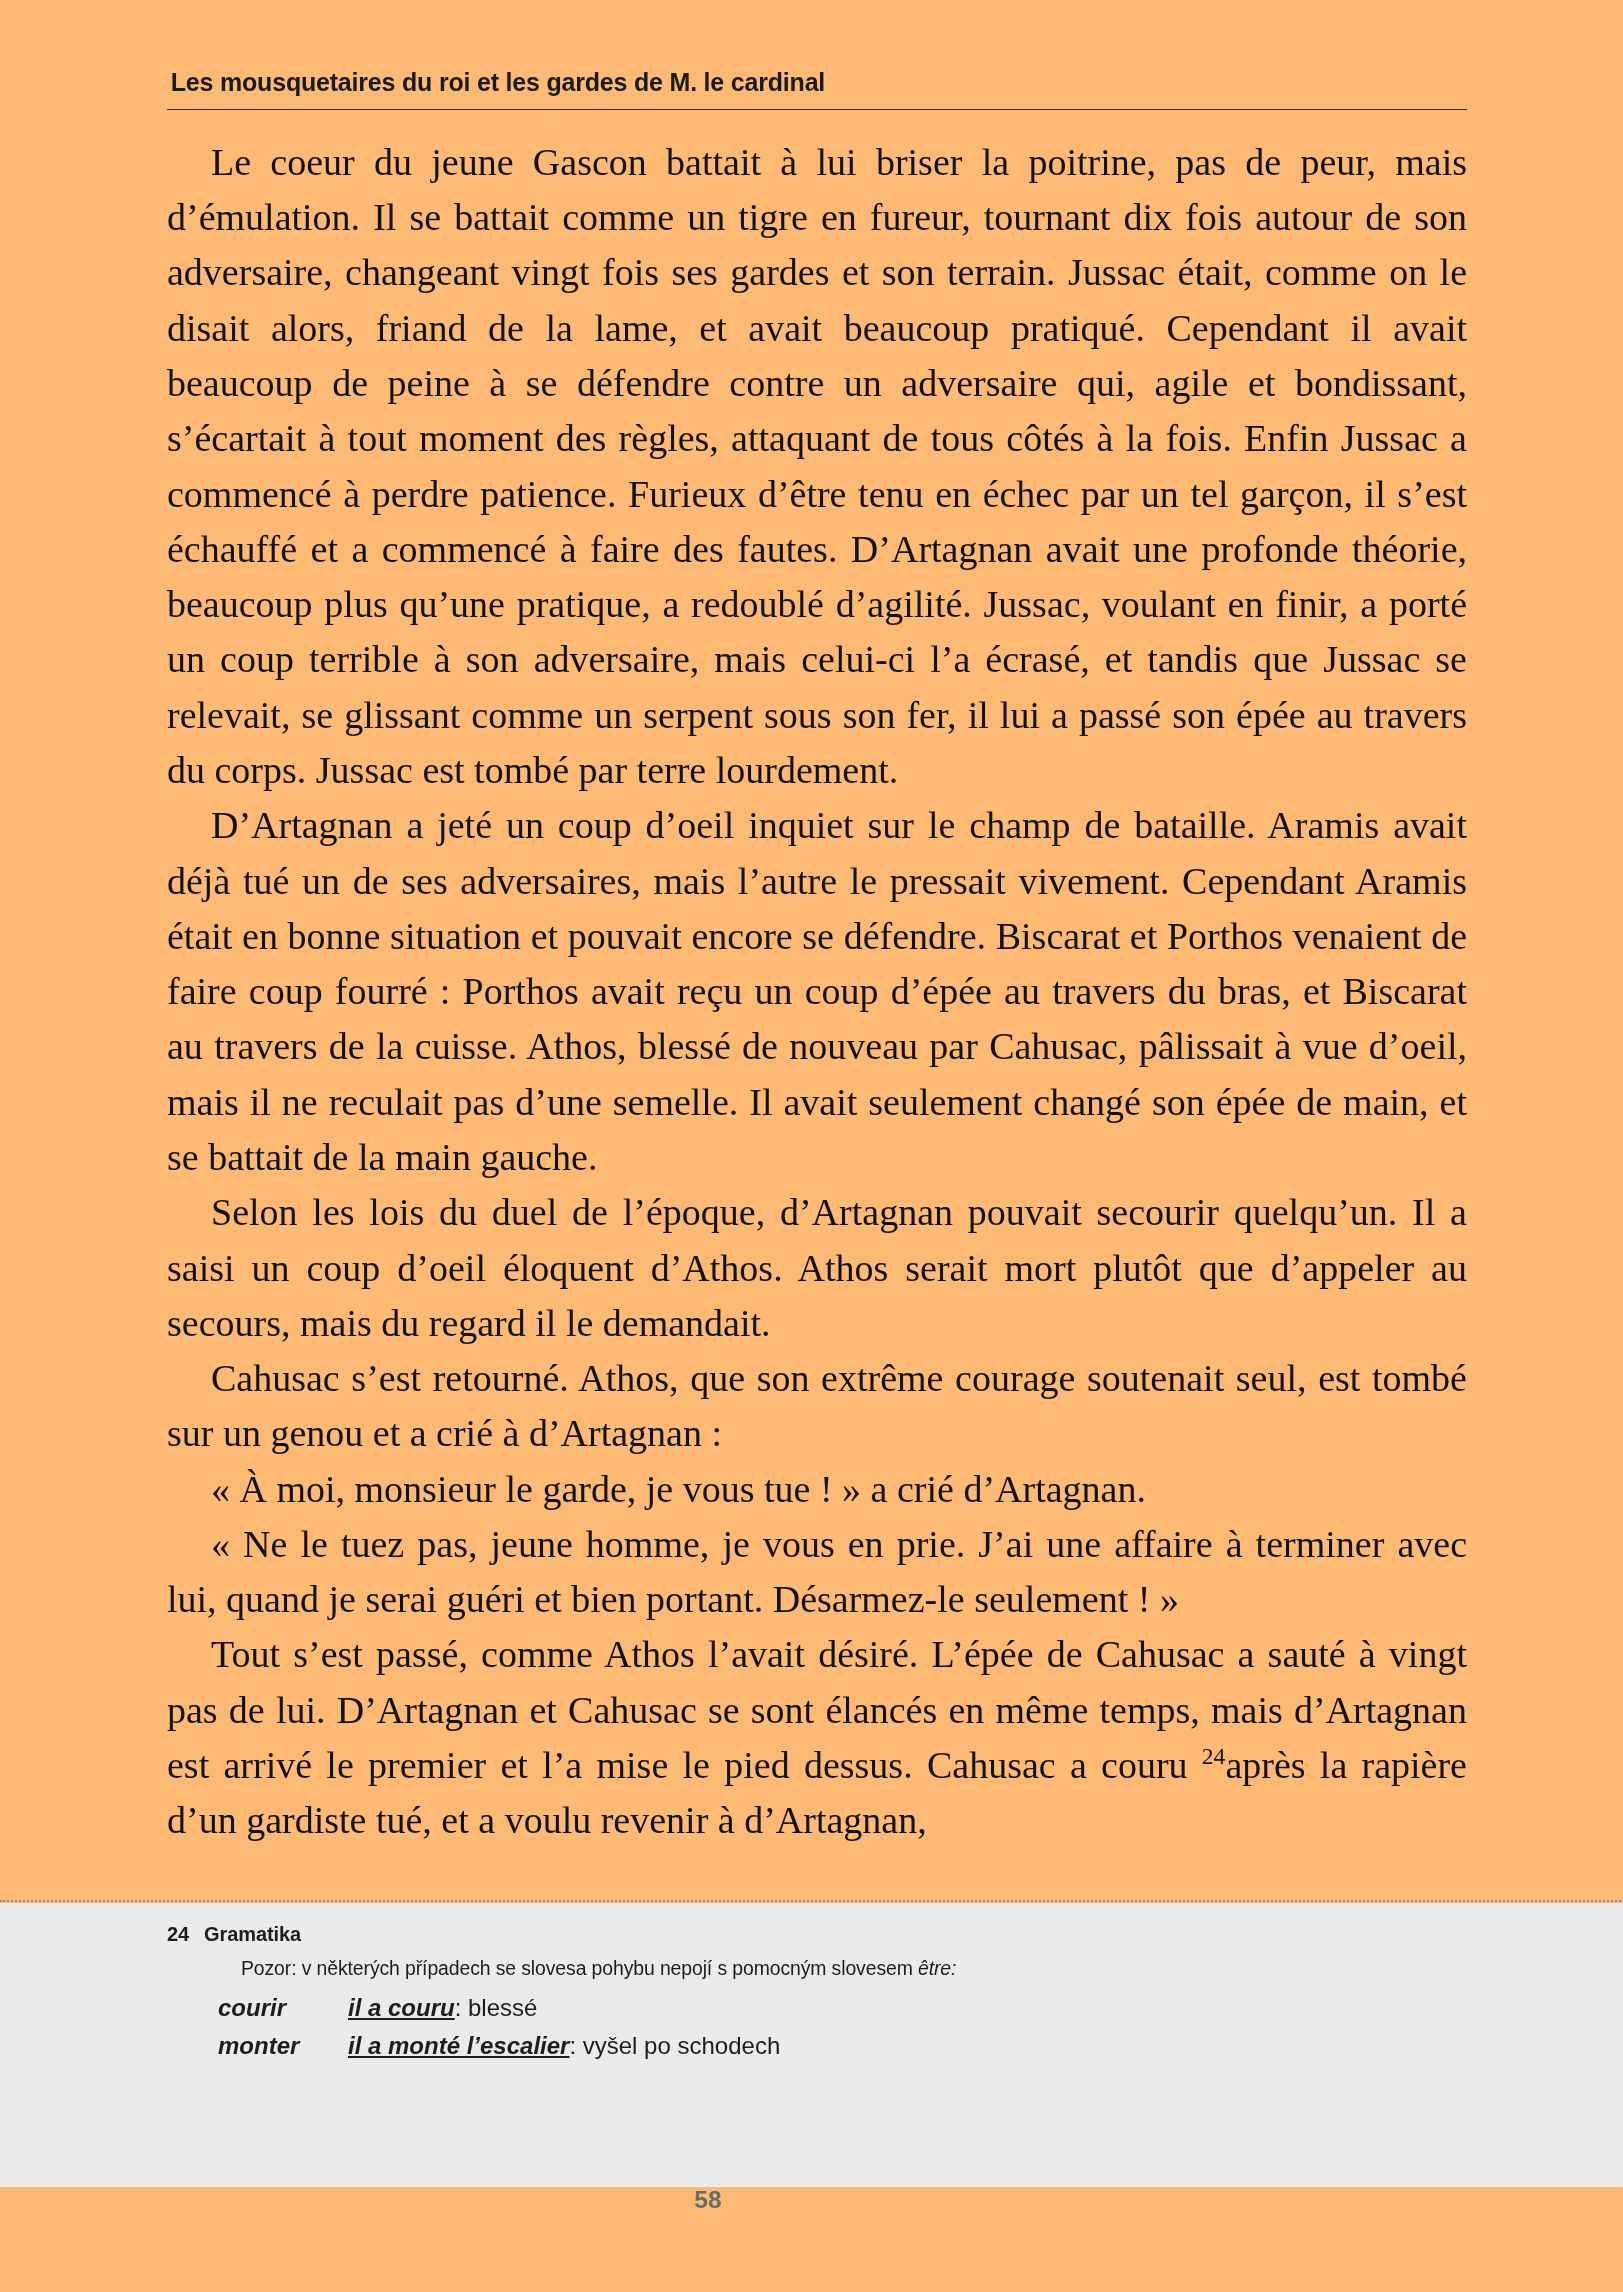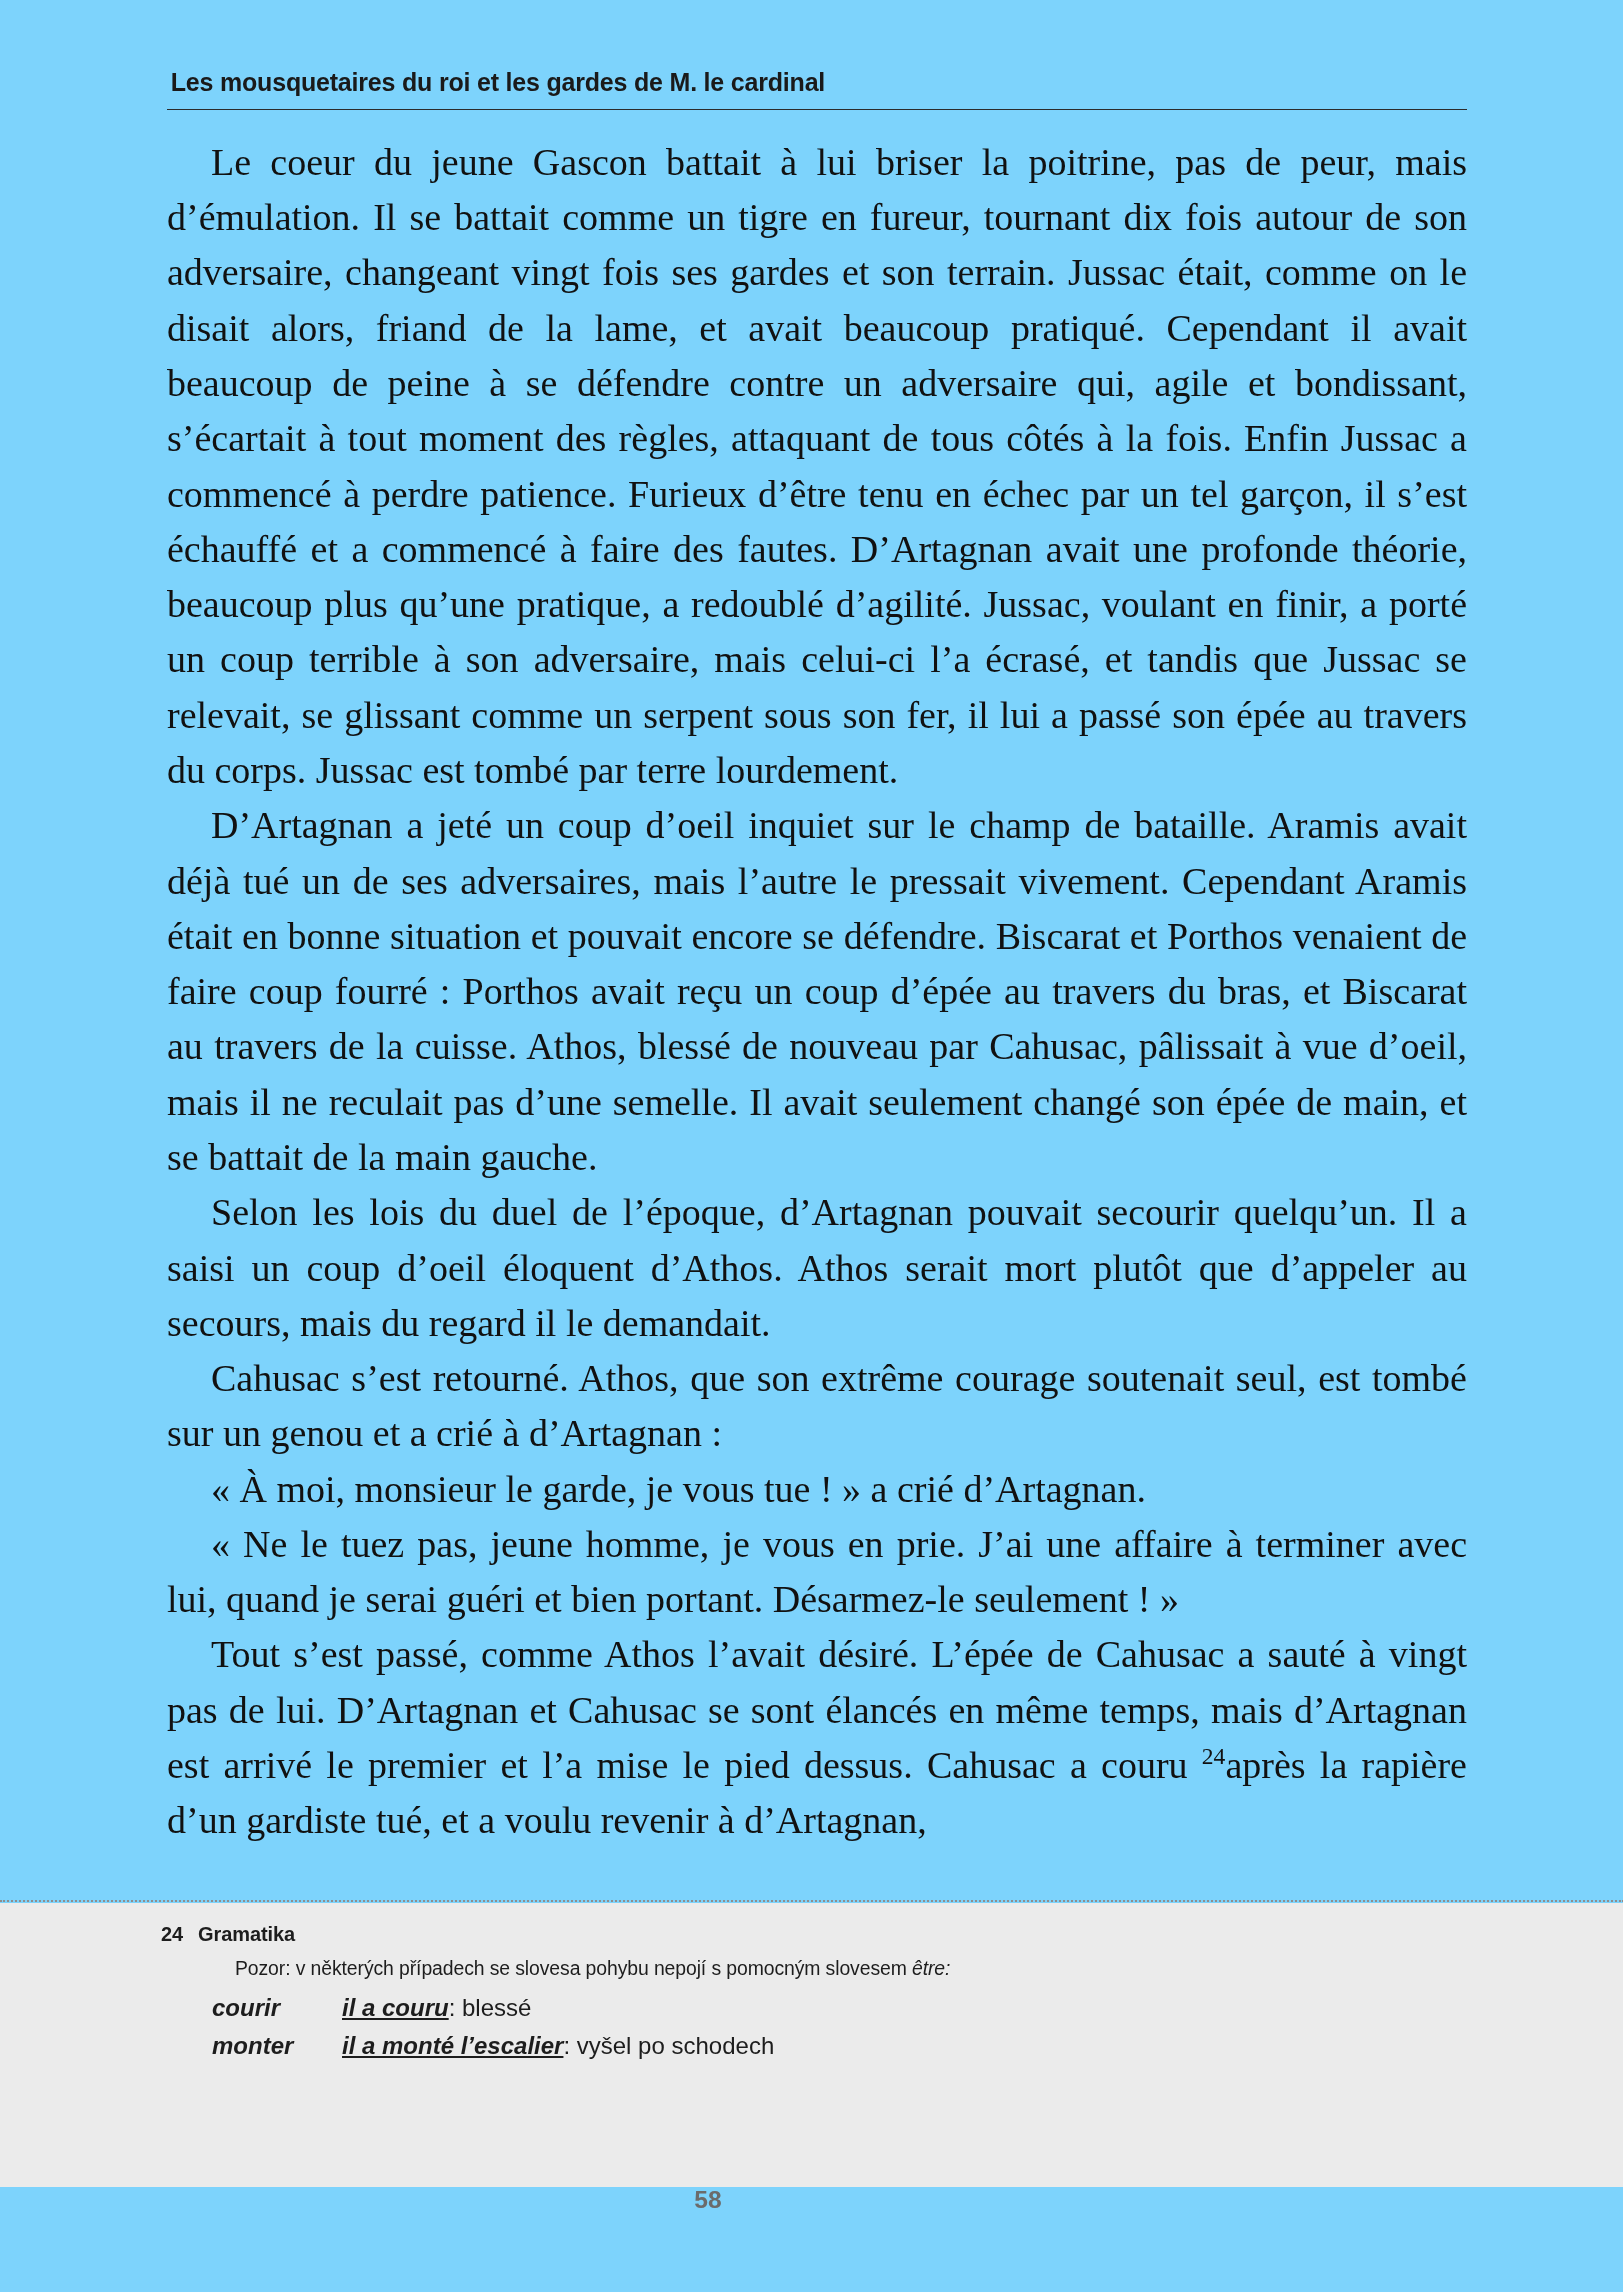--- a/index.html
+++ b/index.html
@@ -5,21 +5,21 @@
   html, body {
     margin: 0;
     padding: 0;
     background: #ffffff;
   }
   .page {
     position: relative;
     width: 1624px;
     height: 2292px;
     margin: 0 auto;
-    background: #7dd3fc;
+    background: #fdba74;
     box-sizing: border-box;
     overflow: hidden;
   }
   .content {
     position: absolute;
     left: 167px;
     top: 0;
     width: 1300px;
   }
   .running-head {
@@ -68,21 +68,21 @@
   .footnote-band {
     position: absolute;
     left: 0;
     top: 1903px;
     width: 1624px;
     height: 284px;
     background: #ebebeb;
   }
   .footnote-inner {
     position: absolute;
-    left: 161px;
+    left: 167px;
     top: 1923px;
     width: 1300px;
     font-family: "Liberation Sans", sans-serif;
     color: #1d1d1d;
   }
   .fn-title {
     font-size: 20px;
     font-weight: bold;
     letter-spacing: -0.1px;
   }

